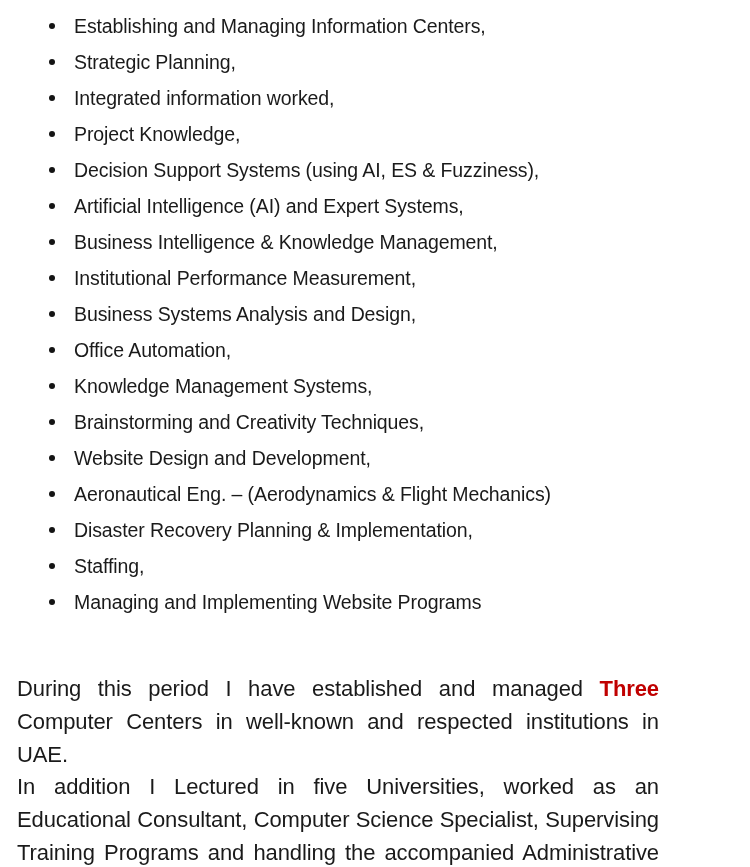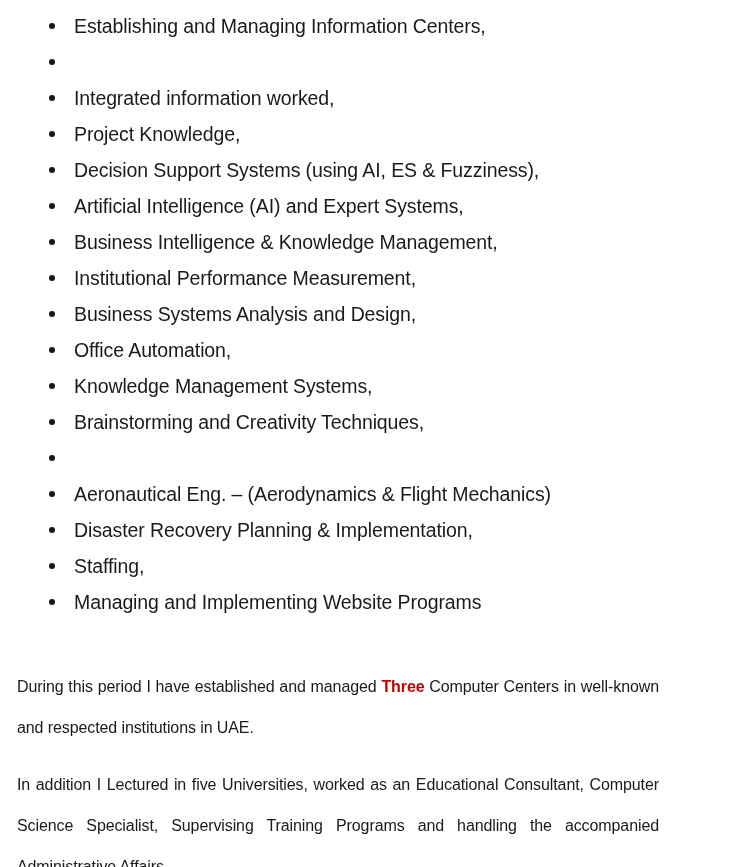--- a/index.html
+++ b/index.html
@@ -59,22 +59,22 @@
   .skills-list li .txt {
     display: inline;
     text-align: right;
   }
 
   
   .para {
     position: absolute;
     left: 17px;
     width: 642px;
-    font-size: 16px;
-    line-height: 41px;
+    font-size: 22px;
+    line-height: 33px;
     text-align: justify;
     text-justify: inter-word;
     letter-spacing: -0.1px;
     color: #1a1a1a;
   }
   .para.last-natural {
     text-align-last: left;
   }
   #para-1 { top: 650px; }
   #para-2 { top: 748px; }
@@ -85,32 +85,32 @@
   }
 </style>
 </head>
 <body>
 
 <div class="page">
 
   <ul class="skills-list" id="skills-list">
 
   <li><span class="bullet"></span><span class="txt">Establishing and Managing Information Centers,</span></li>
-      <li><span class="bullet"></span></li>
+      <li><span class="bullet"></span><span class="txt">Strategic Planning,</span></li>
       <li><span class="bullet"></span><span class="txt">Integrated information worked,</span></li>
       <li><span class="bullet"></span><span class="txt">Project Knowledge,</span></li>
       <li><span class="bullet"></span><span class="txt">Decision Support Systems (using AI, ES &amp; Fuzziness),</span></li>
       <li><span class="bullet"></span><span class="txt">Artificial Intelligence (AI) and Expert Systems,</span></li>
       <li><span class="bullet"></span><span class="txt">Business Intelligence &amp; Knowledge Management,</span></li>
       <li><span class="bullet"></span><span class="txt">Institutional Performance Measurement,</span></li>
       <li><span class="bullet"></span><span class="txt">Business Systems Analysis and Design,</span></li>
       <li><span class="bullet"></span><span class="txt">Office Automation,</span></li>
       <li><span class="bullet"></span><span class="txt">Knowledge Management Systems,</span></li>
       <li><span class="bullet"></span><span class="txt">Brainstorming and Creativity Techniques,</span></li>
-      <li><span class="bullet"></span></li>
+      <li><span class="bullet"></span><span class="txt">Website Design and Development,</span></li>
       <li><span class="bullet"></span><span class="txt">Aeronautical Eng. – (Aerodynamics &amp; Flight Mechanics)</span></li>
       <li><span class="bullet"></span><span class="txt">Disaster Recovery Planning &amp; Implementation,</span></li>
       <li><span class="bullet"></span><span class="txt">Staffing,</span></li>
       <li><span class="bullet"></span><span class="txt">Managing and Implementing Website Programs</span></li>
     </ul>
 
   <p class="para" id="para-1">
     <span>During this period I have established and managed </span><span class="accent-three">Three</span><span> Computer Centers in well-known and respected institutions in UAE.</span>
   </p>
 

